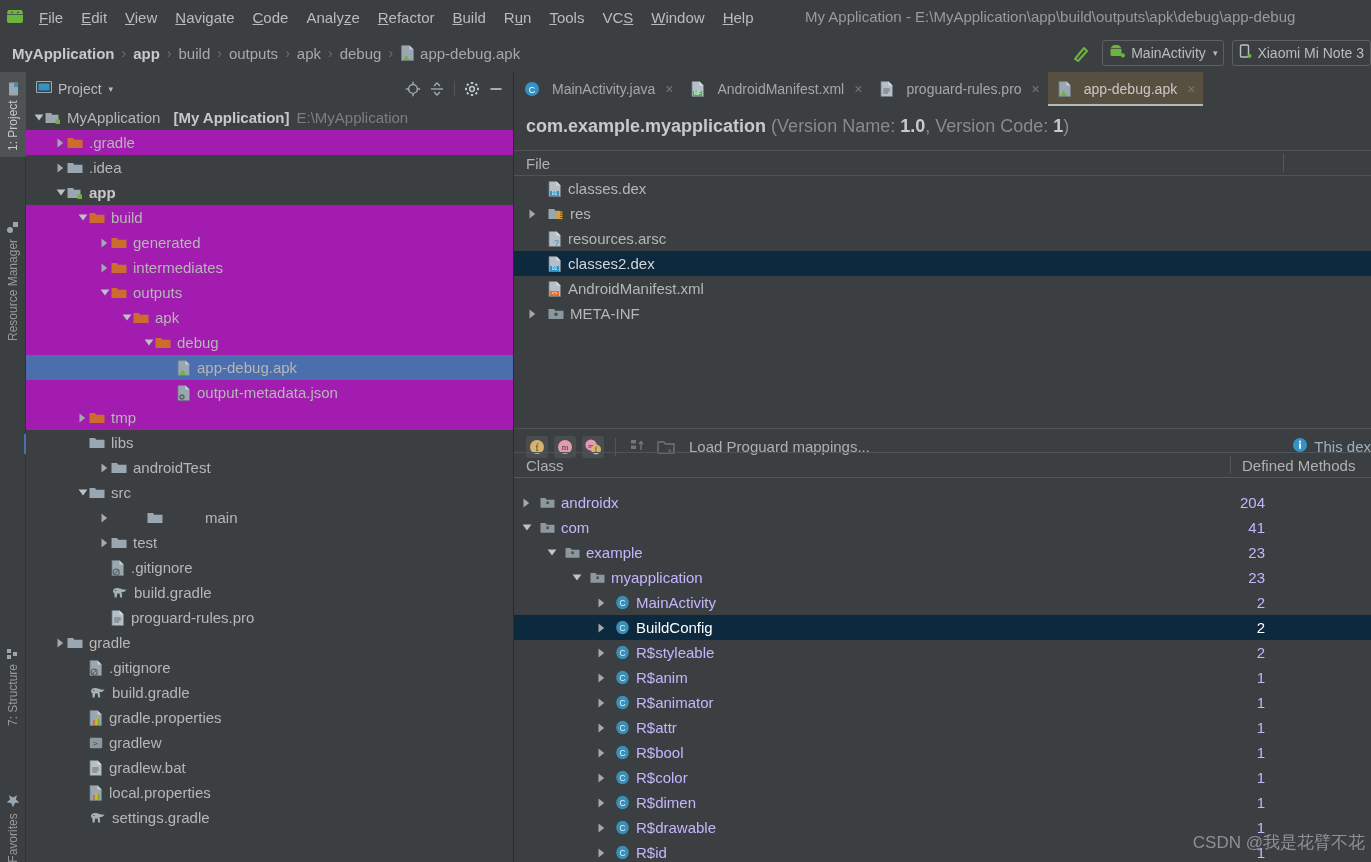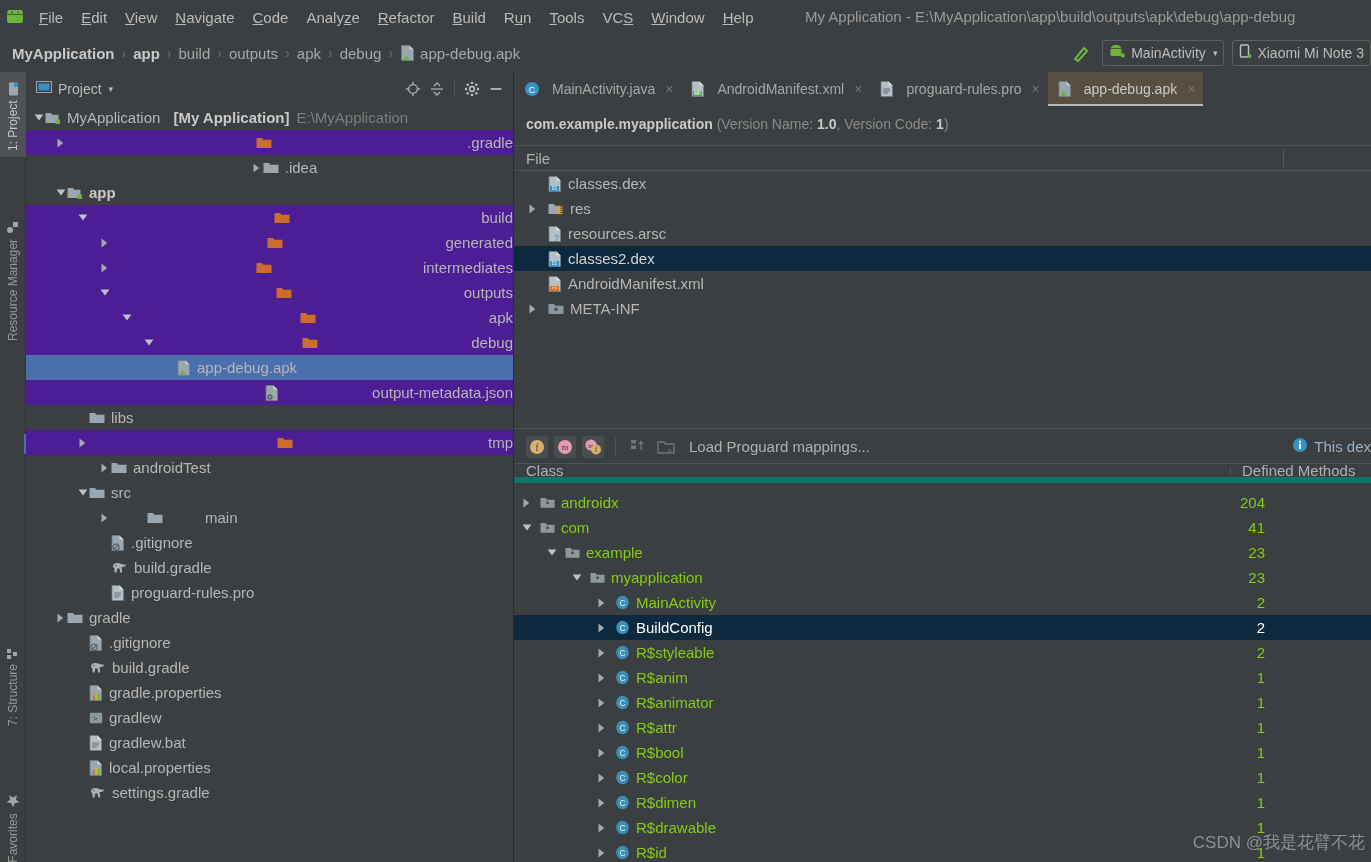--- a/index.html
+++ b/index.html
@@ -85,21 +85,21 @@
   .panel-header .ph-caret { font-size: 9px; color: #bbb; margin-left: 7px; }
   .ph-actions { margin-left: auto; display: flex; align-items: center; gap: 2px; }
   .ph-ico { width: 22px; height: 22px; display: flex; align-items: center; justify-content: center; }
   .ph-div { width: 1px; height: 15px; background: #555; margin: 0 4px; }
 
   .tree { position: absolute; top: 33px; left: 0; right: 0; bottom: 0; overflow: hidden; }
   .trow {
     height: 25px; display: flex; align-items: center; font-size: 15px;
     white-space: nowrap; color: #a9b7c6;
   }
-  .trow.brown { background: #4c1d95; justify-content: space-between; }
+  .trow.brown { background: #a21caf; }
   .trow.selected { background: #4b6eaf; color: #ffffff; }
   .tarrow { width: 13px; display: flex; justify-content: center; align-items: center; flex: 0 0 13px; }
   .tarrow svg { display: block; }
   .ticon { margin-right: 6px; display: inline-flex; align-items: center; flex: 0 0 auto;}
   .tlabel { color: #b6b6b6; }
   .tlabel.bold { font-weight: bold; color: #c8c8c8; }
   .tsub { color: #7d7d7d; margin-left: 7px; font-weight: normal; }
   .tmod { font-weight: bold; color: #c8c8c8; margin-left: 13px; }
 
   
@@ -110,21 +110,21 @@
     display: flex; align-items: center; gap: 6px; padding: 0 8px 0 10px;
     font-size: 14px; color: #a6a6a6; white-space: nowrap; position: relative;
   }
   .tab.active { background: #574f3f; color: #c8c8c8; }
   .tab.active::after {
     content:""; position: absolute; left:0; right:0; bottom:0; height:2px; background:#b8b8b8;
   }
   .tab .x { color: #777; font-size: 14px; margin-left: 4px; }
 
   .apk-info { padding: 10px 0 0 12px; }
-  .apk-pkg { font-size: 14px; }
+  .apk-pkg { font-size: 18px; }
   .apk-pkg b { color: #c9c9c9; }
   .apk-pkg span { color: #8a8a8a; }
   .apk-pkg span b { color: #c9c9c9; }
   .apk-size {
     font-size: 15px; color: #9a9a9a; margin-top: 12px; display: flex; align-items: center; gap: 7px;
   }
   .apk-size b { color: #c9c9c9; }
 
   .table-head {
     position: relative; height: 26px; margin-top: 13px;
@@ -145,27 +145,27 @@
     position: absolute; left: 0; right: 0; top: 356px; height: 36px;
     display: flex; align-items: center; gap: 6px; padding-left: 12px;
     border-top: 1px solid #4f5355;
   }
   .pill { width: 22px; height: 22px; border-radius: 3px; background: #4a4d4e; display:flex; align-items:center; justify-content:center;}
   .dex-div { width: 1px; height: 18px; background: #555; margin: 0 5px; }
   .dex-label { font-size: 15px; color: #b0b0b0; margin-left: 6px; }
   .dex-right { margin-left: auto; display: flex; align-items: center; gap: 6px; padding-right: 0; font-size: 15px; color: #9ab0c4; }
 
   .class-head {
-    position: absolute; left: 0; right: 0; top: 391px; height: 20px;
-    border-top: 1px solid #4f5355; border-bottom: 6px solid #0f766e;
+    position: absolute; left: 0; right: 0; top: 380px; height: 26px;
+    border-top: 1px solid #4f5355; border-bottom: 1px solid #0f766e;
     display: flex; align-items: center;
   }
   .class-list { position: absolute; left: 0; right: 0; top: 418px; bottom: 0; overflow: hidden; }
   .crow {
-    height: 25px; display: flex; align-items: center; font-size: 15px; color: #84cc16;
+    height: 25px; display: flex; align-items: center; font-size: 15px; color: #c4b5fd;
     white-space: nowrap; position: relative;
   }
   .crow.selected { background: #0d293e; color: #ffffff; }
   .cnum { position: absolute; right: 106px; text-align: right; font-size: 15px; }
 
   .watermark {
     position: absolute; right: 6px; bottom: 8px; font-size: 17px; color: #8d9196;
     font-family: "Liberation Sans", sans-serif; pointer-events: none;
   }
   .blue-edge { position: absolute; left: 24px; top: 434px; width: 2px; height: 20px; background: #4b6eaf; }
@@ -367,21 +367,21 @@
               <path d="M1.5 0.6 L7.2 5 L1.5 9.4 Z" fill="#a3a9ad"></path>
             </svg>
           </span>
           <span class="ticon">
             <svg width="16" height="13" viewBox="0 0 16 13">
               <path d="M0.5 2 h5.5 l1.3 1.8 H15.5 v8.2 H0.5 Z" fill="#cc6d2e"></path>
             </svg>
           </span>
           <span class="tlabel">.gradle</span>
         </div>
-        <div class="trow" style="padding-left: 28px; justify-content: center;">
+        <div class="trow" style="padding-left: 28px;">
           <span class="tarrow">
             <svg width="9" height="10" viewBox="0 0 9 10">
               <path d="M1.5 0.6 L7.2 5 L1.5 9.4 Z" fill="#a3a9ad"></path>
             </svg>
           </span>
           <span class="ticon">
             <svg width="16" height="13" viewBox="0 0 16 13">
               <path d="M0.5 2 h5.5 l1.3 1.8 H15.5 v8.2 H0.5 Z" fill="#9aa7b0"></path>
             </svg>
           </span>
@@ -495,41 +495,41 @@
           <span class="ticon">
             <svg width="14" height="16" viewBox="0 0 14 16">
               <path d="M1 0.5 h7.5 l4 4 v11 h-11.5 Z" fill="#9aa7b0" stroke="#6f7c85" stroke-width="0.8"></path>
               <path d="M8.5 0.5 v4 h4 Z" fill="#c6d0d7"></path>
               <circle cx="5" cy="12" r="2.7" fill="#5c6569"></circle>
               <circle cx="5" cy="12" r="1.1" fill="#9aa7b0"></circle>
             </svg>
           </span>
           <span class="tlabel">output-metadata.json</span>
         </div>
+        <div class="trow brown" style="padding-left: 50px;">
+          <span class="tarrow">
+            <svg width="9" height="10" viewBox="0 0 9 10">
+              <path d="M1.5 0.6 L7.2 5 L1.5 9.4 Z" fill="#a3a9ad"></path>
+            </svg>
+          </span>
+          <span class="ticon">
+            <svg width="16" height="13" viewBox="0 0 16 13">
+              <path d="M0.5 2 h5.5 l1.3 1.8 H15.5 v8.2 H0.5 Z" fill="#cc6d2e"></path>
+            </svg>
+          </span>
+          <span class="tlabel">tmp</span>
+        </div>
         <div class="trow" style="padding-left: 50px;">
           <span class="tarrow"></span>
           <span class="ticon">
             <svg width="16" height="13" viewBox="0 0 16 13">
               <path d="M0.5 2 h5.5 l1.3 1.8 H15.5 v8.2 H0.5 Z" fill="#9aa7b0"></path>
             </svg>
           </span>
           <span class="tlabel">libs</span>
-        </div>
-        <div class="trow brown" style="padding-left: 50px;">
-          <span class="tarrow">
-            <svg width="9" height="10" viewBox="0 0 9 10">
-              <path d="M1.5 0.6 L7.2 5 L1.5 9.4 Z" fill="#a3a9ad"></path>
-            </svg>
-          </span>
-          <span class="ticon">
-            <svg width="16" height="13" viewBox="0 0 16 13">
-              <path d="M0.5 2 h5.5 l1.3 1.8 H15.5 v8.2 H0.5 Z" fill="#cc6d2e"></path>
-            </svg>
-          </span>
-          <span class="tlabel">tmp</span>
         </div>
         <div class="trow" style="padding-left: 72px;">
           <span class="tarrow">
             <svg width="9" height="10" viewBox="0 0 9 10">
               <path d="M1.5 0.6 L7.2 5 L1.5 9.4 Z" fill="#a3a9ad"></path>
             </svg>
           </span>
           <span class="ticon">
             <svg width="16" height="13" viewBox="0 0 16 13">
               <path d="M0.5 2 h5.5 l1.3 1.8 H15.5 v8.2 H0.5 Z" fill="#9aa7b0"></path>
@@ -555,20 +555,33 @@
             <svg width="9" height="10" viewBox="0 0 9 10">
               <path d="M1.5 0.6 L7.2 5 L1.5 9.4 Z" fill="#a3a9ad"></path>
             </svg>
           </span>
           <span class="ticon">
             <svg width="16" height="13" viewBox="0 0 16 13">
               <path d="M0.5 2 h5.5 l1.3 1.8 H15.5 v8.2 H0.5 Z" fill="#9aa7b0"></path>
             </svg>
           </span>
           <span class="tlabel">main</span>
+        </div>
+        <div class="trow" style="padding-left: 72px;">
+          <span class="tarrow">
+            <svg width="9" height="10" viewBox="0 0 9 10">
+              <path d="M1.5 0.6 L7.2 5 L1.5 9.4 Z" fill="#a3a9ad"></path>
+            </svg>
+          </span>
+          <span class="ticon">
+            <svg width="16" height="13" viewBox="0 0 16 13">
+              <path d="M0.5 2 h5.5 l1.3 1.8 H15.5 v8.2 H0.5 Z" fill="#9aa7b0"></path>
+            </svg>
+          </span>
+          <span class="tlabel">test</span>
         </div>
         <div class="trow" style="padding-left: 72px;">
           <span class="tarrow"></span>
           <span class="ticon">
             <svg width="14" height="16" viewBox="0 0 14 16">
               <path d="M1 0.5 h7.5 l4 4 v11 h-11.5 Z" fill="#9aa7b0" stroke="#6f7c85" stroke-width="0.8"></path>
               <path d="M8.5 0.5 v4 h4 Z" fill="#c6d0d7"></path>
               <circle cx="5.2" cy="12.2" r="3" fill="none" stroke="#5c6569" stroke-width="1.3"></circle>
               <line x1="3.1" y1="14.3" x2="7.3" y2="10.1" stroke="#5c6569" stroke-width="1.3"></line>
             </svg>

